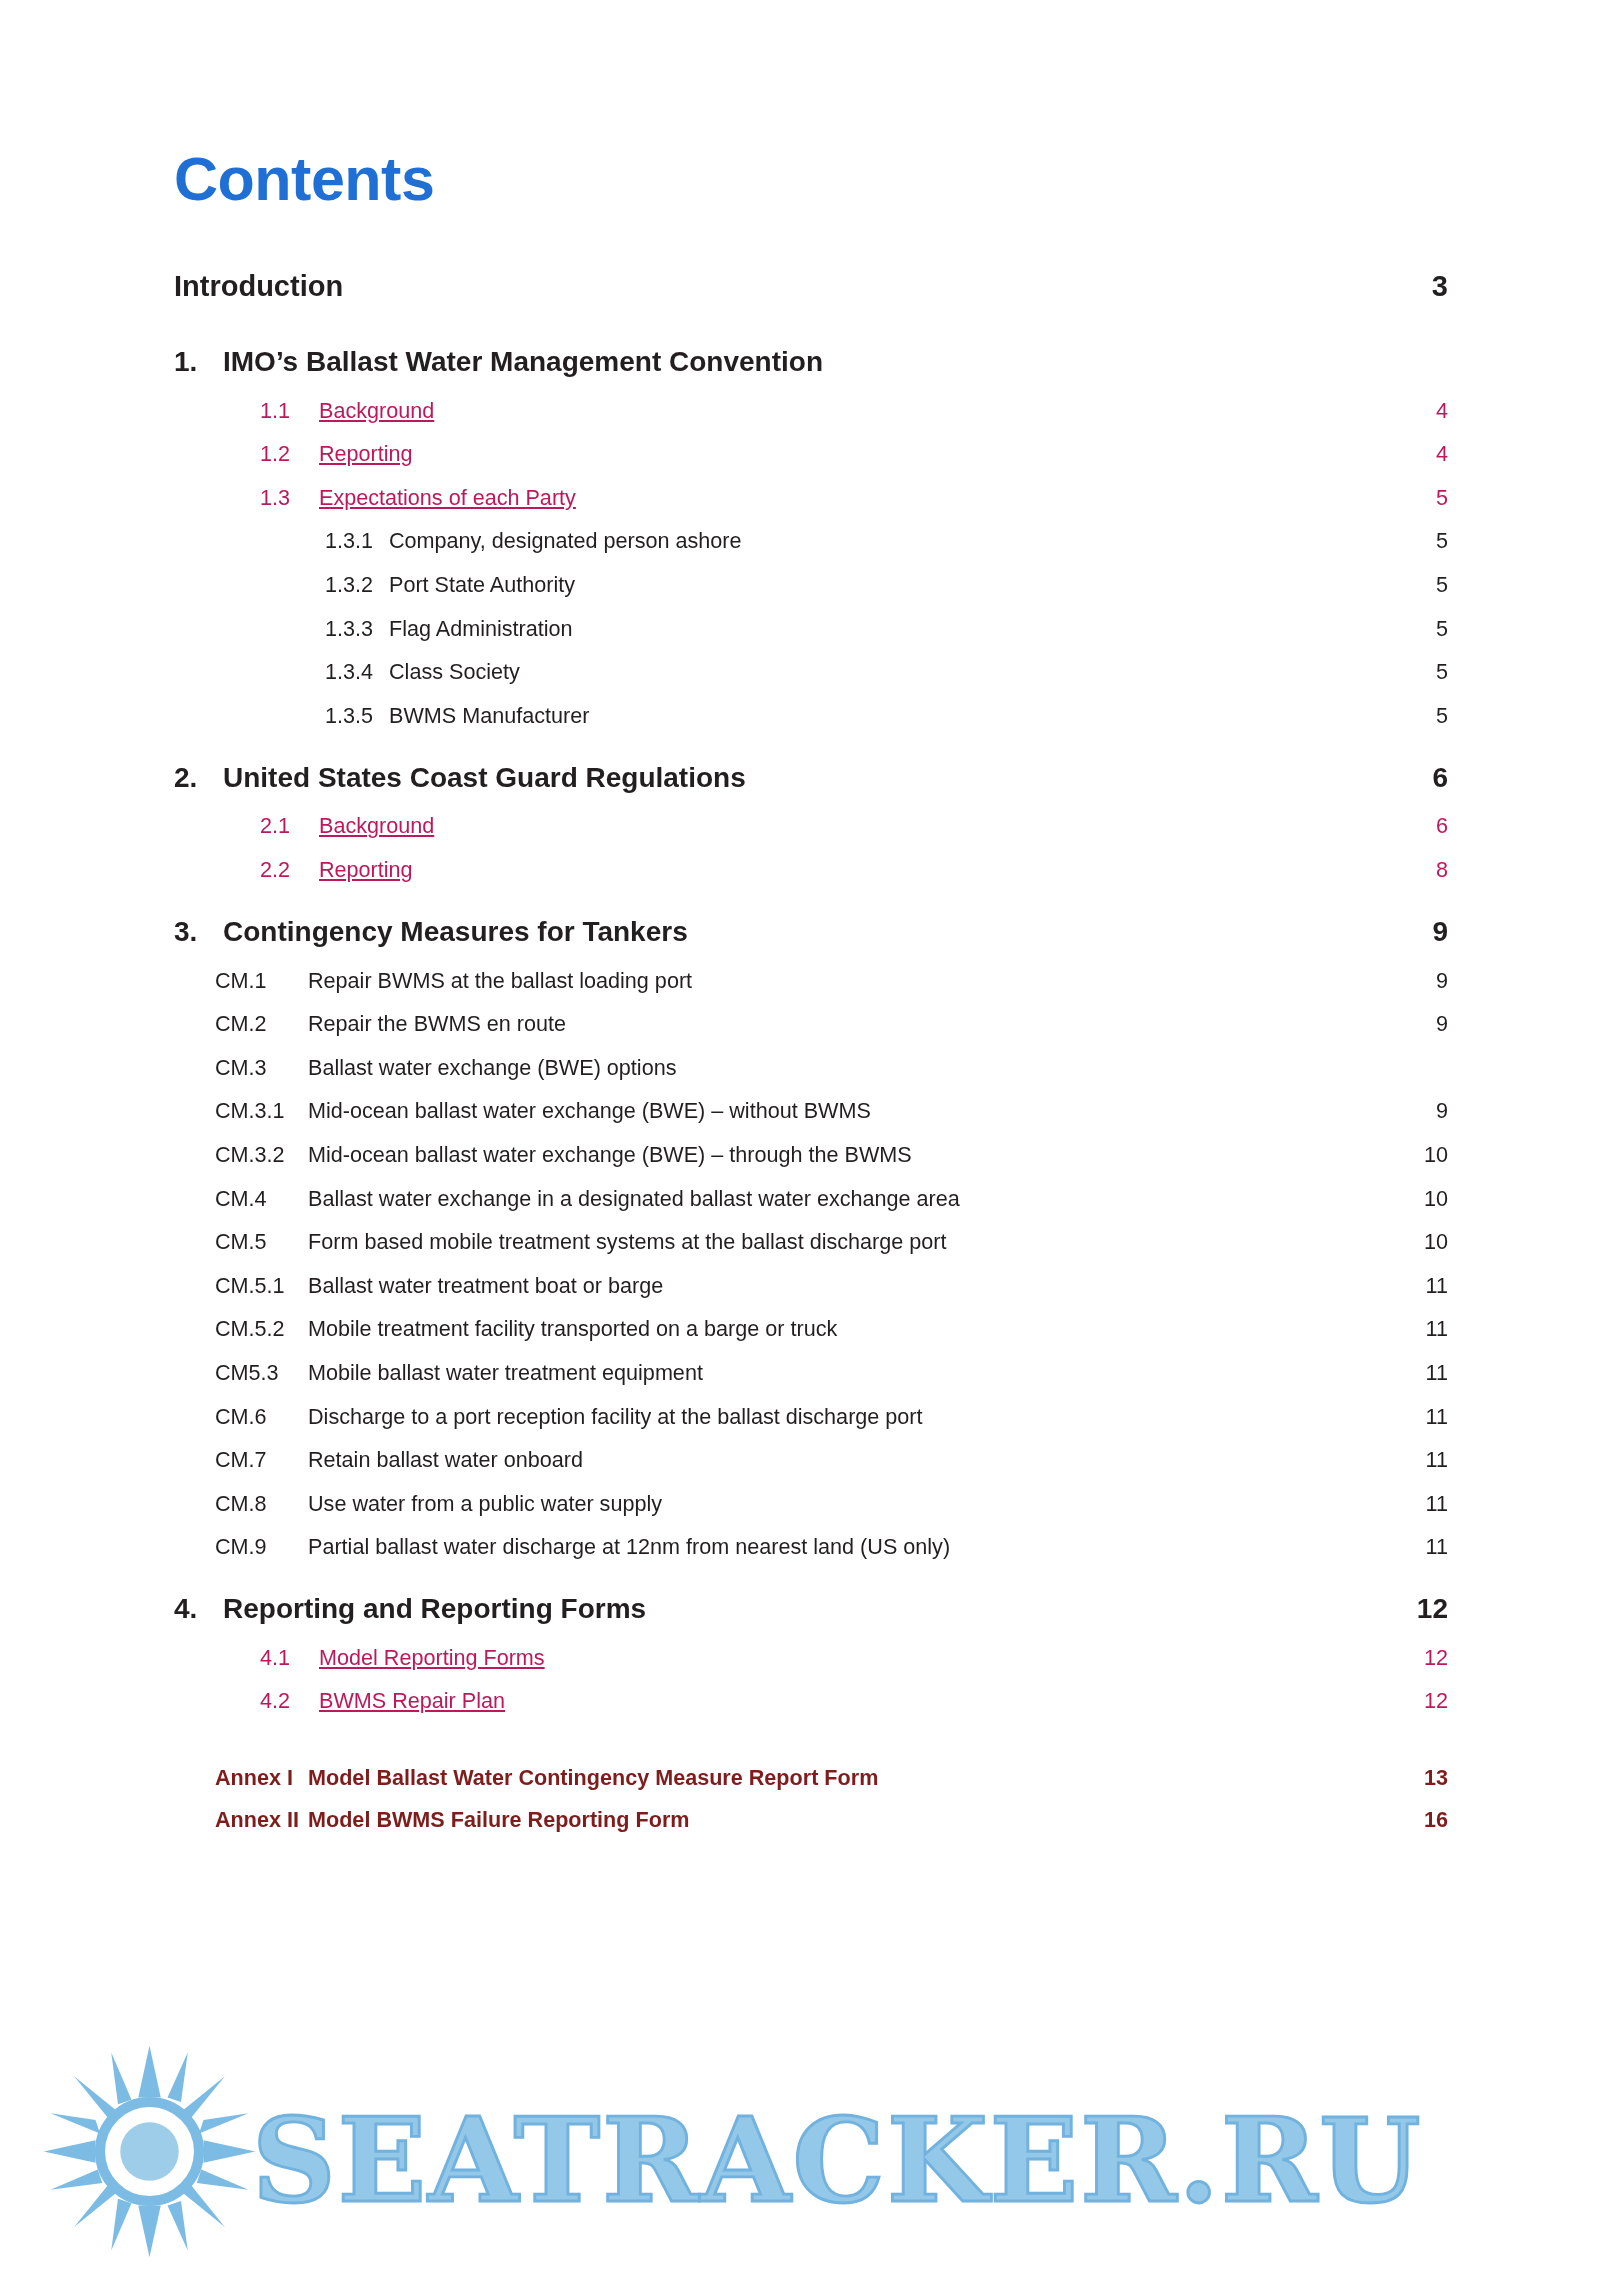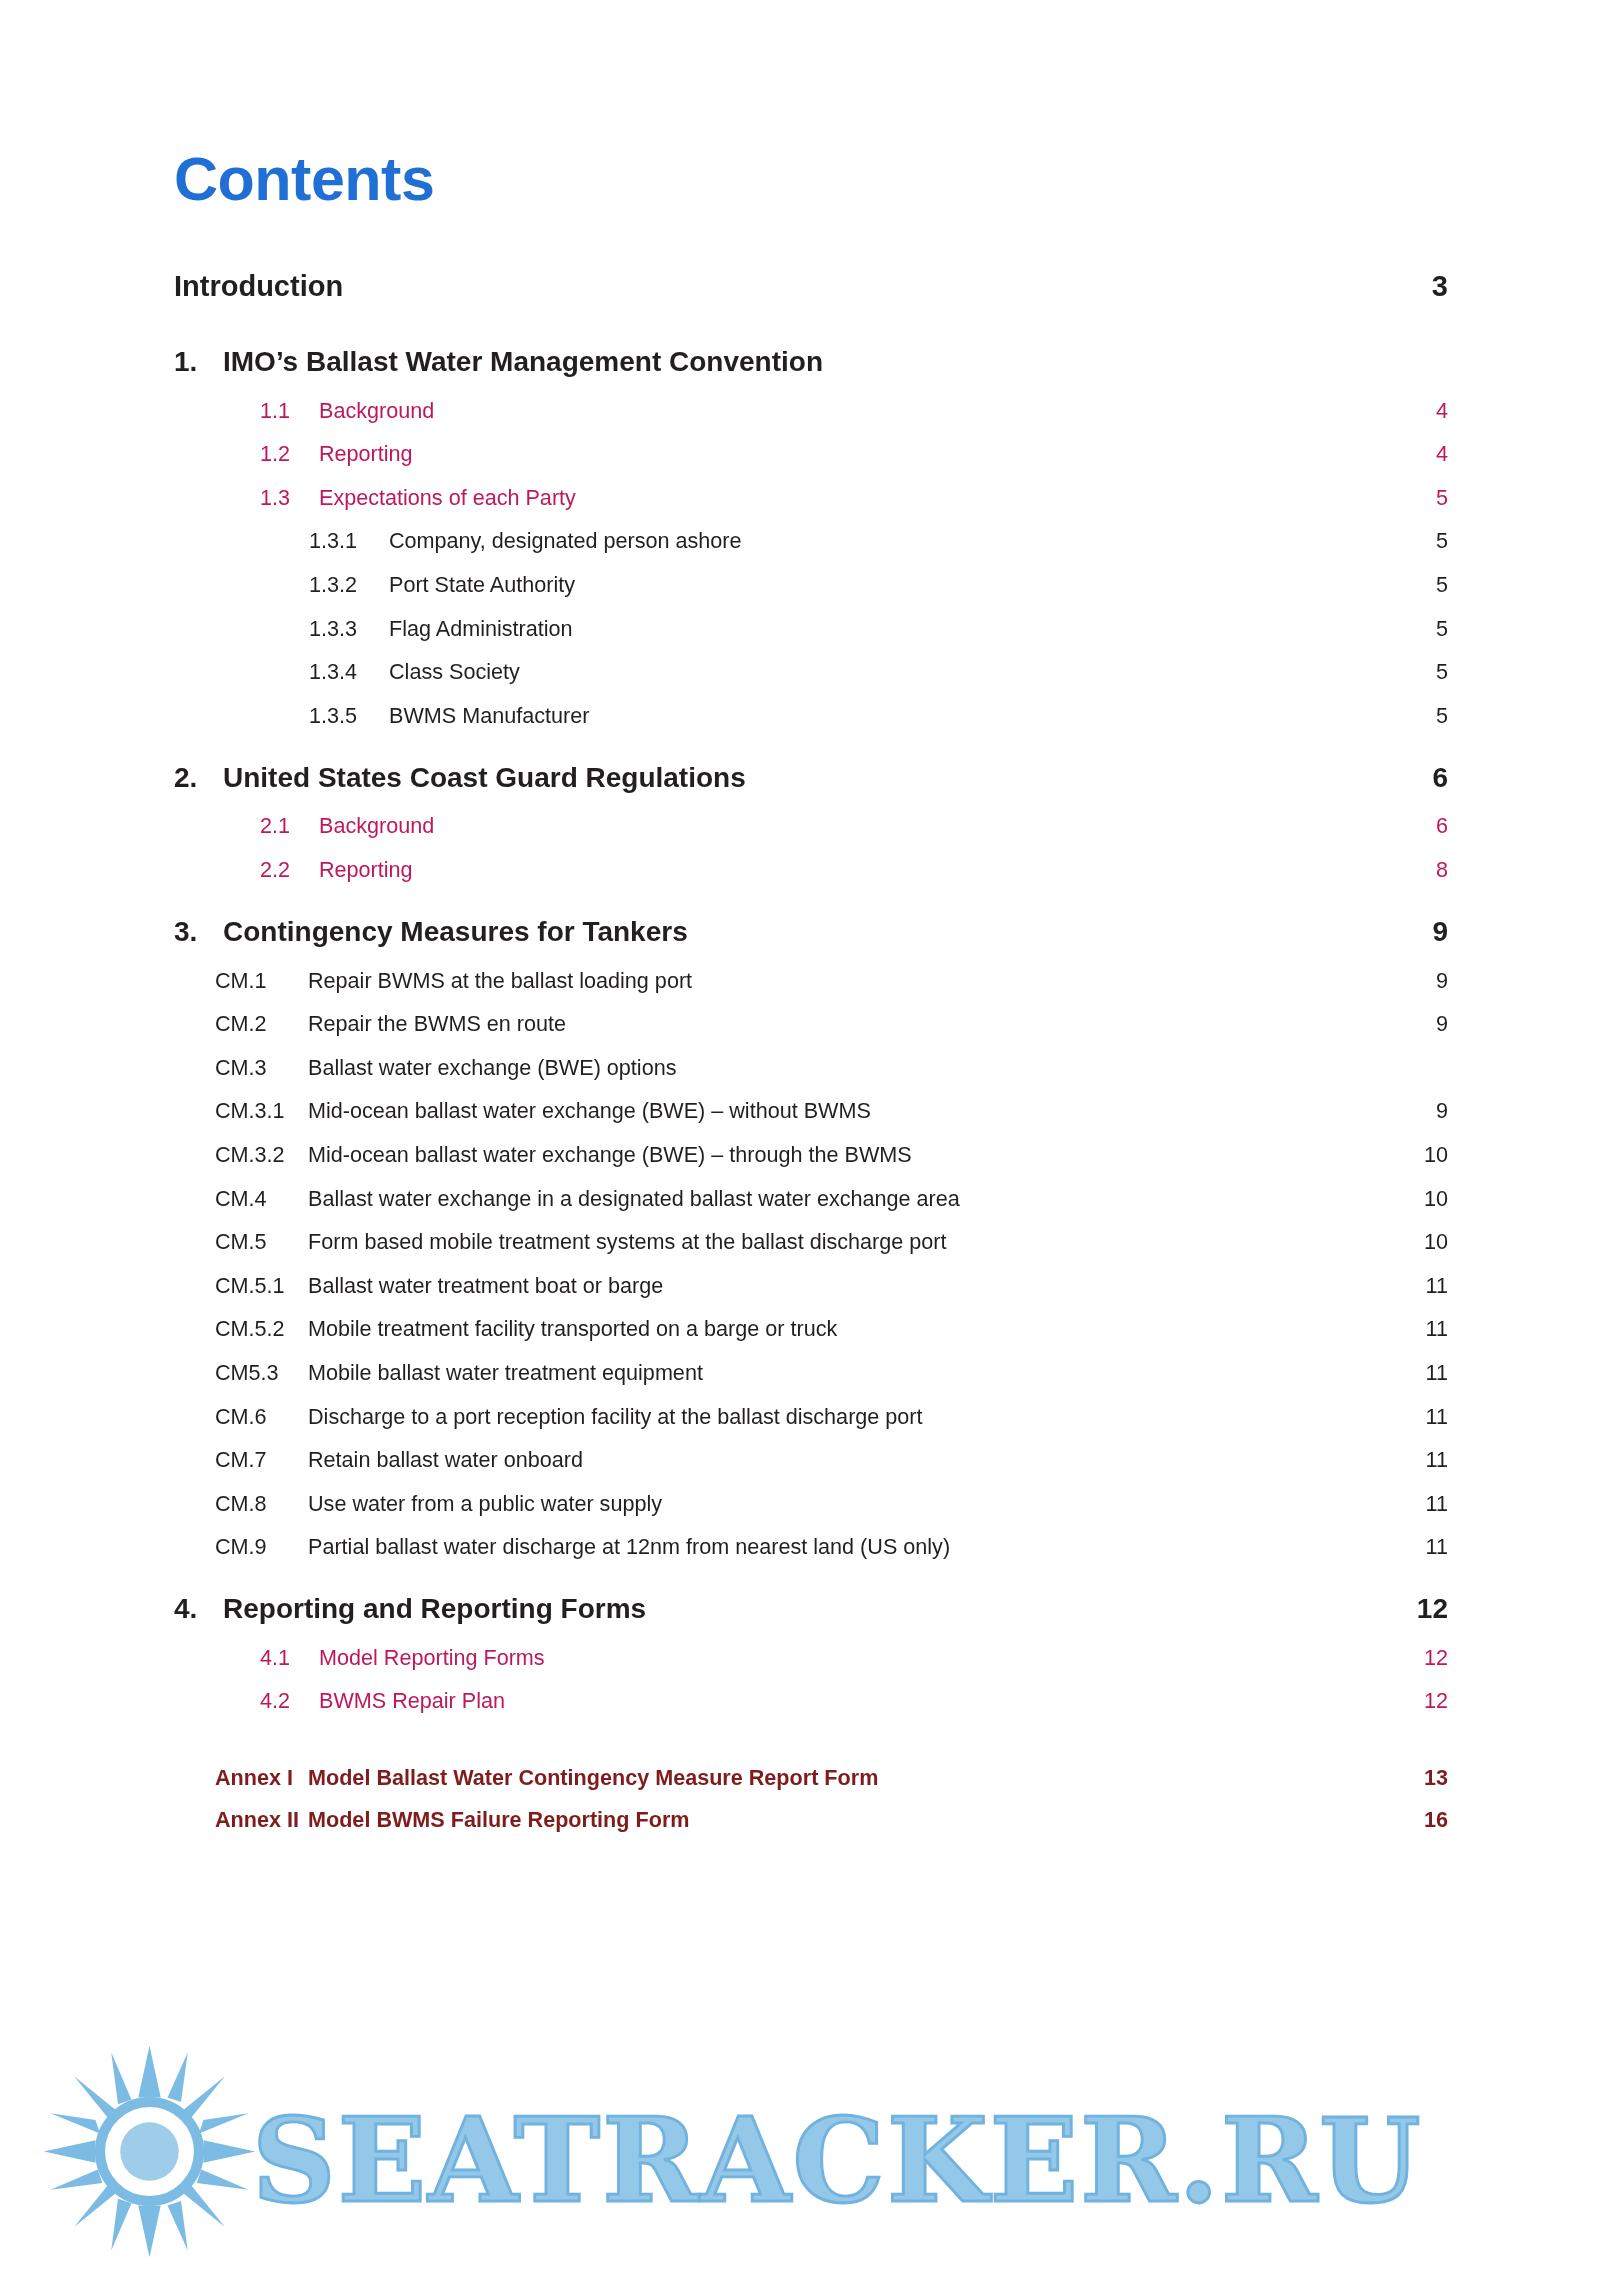--- a/index.html
+++ b/index.html
@@ -82,31 +82,32 @@
   .sub {
     font-size: 21.6px;
     font-weight: normal;
     color: #be185d;
     margin-bottom: 17.6px;
   }
   .sub .num {
     width: 59px;
     margin-left: 86px;
   }
-  .sub .label { padding-left: 0; }
+  .sub .label { padding-left: 0; text-decoration: underline; }
 
   
   .subsub {
     font-size: 21.6px;
     color: #231f20;
     margin-bottom: 17.6px;
   }
   .subsub .num {
     width: 80px;
     margin-left: 135px;
+    text-align: center;
   }
   .subsub .label { padding-left: 0; }
 
   
   .cm {
     font-size: 21.6px;
     color: #231f20;
     margin-bottom: 17.6px;
   }
   .cm .num {

